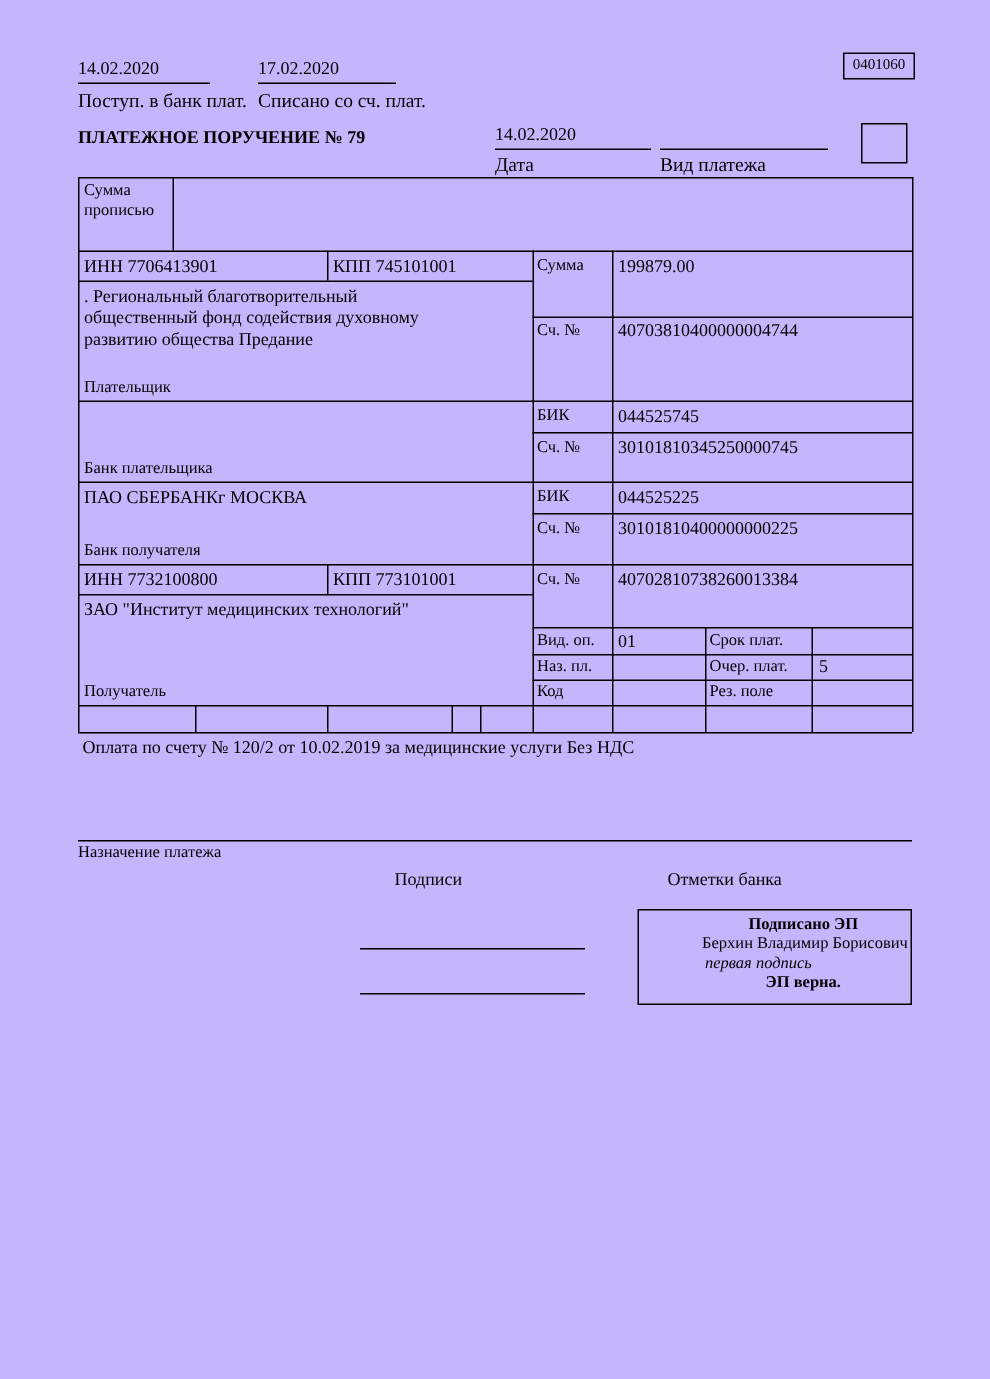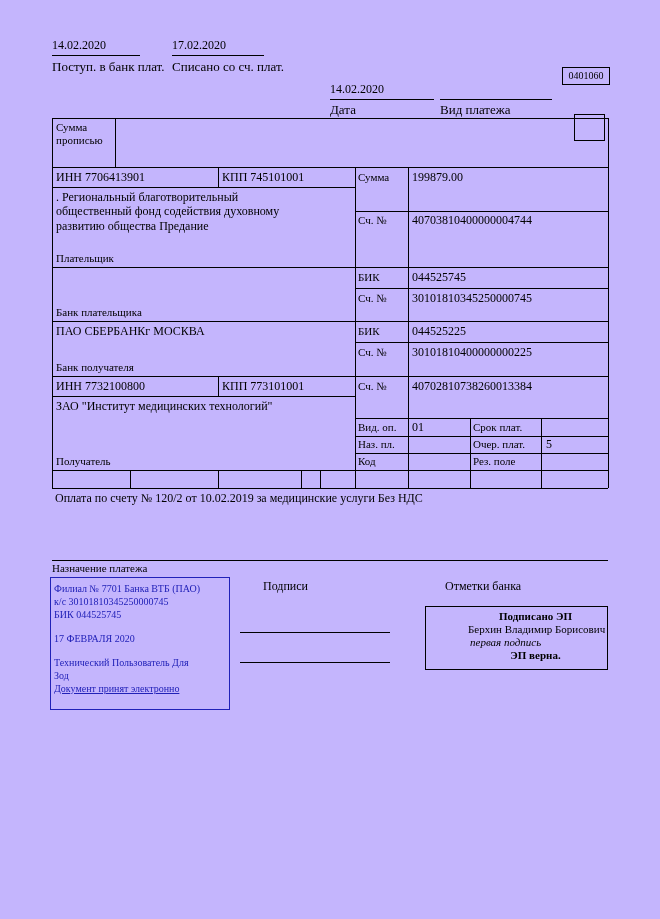--- a/index.html
+++ b/index.html
@@ -6,21 +6,21 @@
   html,body { background:#ffffff; }
   .page { position:relative; width:660px; height:919px; background:#c4b5fd;
           font-family:"Liberation Serif", serif; color:#000; overflow:hidden; }
   .t  { position:absolute; font-size:12px; line-height:1.2; white-space:nowrap; }
   .wrap { white-space:normal; }
   .s  { font-size:11px; }
   .xs { font-size:13px; }
   .b  { font-weight:bold; }
   .uf { position:absolute; border-bottom:1px solid #000; font-size:12px;
         line-height:1.2; padding-bottom:3px; white-space:nowrap; }
-  .box { position:absolute; border:1px solid #000;margin-top:32px; }
+  .box { position:absolute; border:1px solid #000; }
   .hl { position:absolute; display:block; height:0; border-top:1px solid #000; }
   .vl { position:absolute; display:block; width:0; border-left:1px solid #000; }
   .code-box { font-size:10px; text-align:center; line-height:16px; }
   .stamp { position:absolute; left:50px; top:577px; width:180px; height:133px;
            border:1px solid #2121b8; color:#2121b8; padding:4px 3px 0 3px; }
   .stamp .stamp-line { font-size:10px; line-height:13px; min-height:13px; white-space:normal; }
   .stamp .stamp-line:nth-child(3) { margin-bottom:11px; }
   .stamp .stamp-line:nth-child(4) { margin-bottom:11px; }
   .stamp .stamp-line:nth-child(7) { text-decoration:underline; }
   .sigstamp { position:absolute; left:425px; top:606px; width:183px; height:64px;
@@ -35,20 +35,21 @@
 <body>
 
 <div class="page">
 
   <div class="uf" style="left:52px;top:38px;width:88px">14.02.2020</div>
   <div class="t xs" style="left:52px;top:59px">Поступ. в банк плат.</div>
   <div class="uf" style="left:172px;top:38px;width:92px">17.02.2020</div>
   <div class="t xs" style="left:172px;top:59px">Списано со сч. плат.</div>
   <div class="box code-box" style="left:562px;top:35px;width:48px;height:18px">0401060</div>
 
+  <div class="t b" style="left:52px;top:84px">ПЛАТЕЖНОЕ ПОРУЧЕНИЕ № 79</div>
   <div class="uf" style="left:330px;top:82px;width:104px">14.02.2020</div>
   <div class="t xs" style="left:330px;top:102px">Дата</div>
   <div class="uf" style="left:440px;top:82px;width:112px;height:18px"></div>
   <div class="t xs" style="left:440px;top:102px">Вид платежа</div>
   <div class="box" style="left:574px;top:82px;width:31px;height:27px"></div>
 
   <i class="hl" style="left:52px;top:118px;width:556px"></i>
   <i class="hl" style="left:52px;top:167px;width:556px"></i>
   <i class="hl" style="left:52px;top:187px;width:303px"></i>
   <i class="hl" style="left:355px;top:211px;width:253px"></i>
@@ -120,29 +121,20 @@
   <div class="t" style="left:546px;top:437px">5</div>
   <div class="t s" style="left:358px;top:455px">Код</div>
   <div class="t s" style="left:473px;top:455px">Рез. поле</div>
 
   <div class="t" style="left:55px;top:491px">Оплата по счету № 120/2 от 10.02.2019 за медицинские услуги Без НДС</div>
   <div class="t s" style="left:52px;top:562px">Назначение платежа</div>
 
   <div class="t" style="left:263px;top:579px">Подписи</div>
   <div class="t" style="left:445px;top:579px">Отметки банка</div>
 
-  <div class="stamp">
-    <div class="stamp-line">Филиал № 7701 Банка ВТБ (ПАО)</div>
-    <div class="stamp-line">к/с 30101810345250000745</div>
-    <div class="stamp-line">БИК 044525745</div>
-    <div class="stamp-line">17 ФЕВРАЛЯ 2020</div>
-    <div class="stamp-line">Технический Пользователь Для</div>
-    <div class="stamp-line">Зод</div>
-    <div class="stamp-line">Документ принят электронно</div>
-  </div>
 
   <i class="hl" style="left:240px;top:632px;width:150px"></i>
   <i class="hl" style="left:240px;top:662px;width:150px"></i>
 
   <div class="sigstamp">
     <div class="ss-title">Подписано ЭП</div>
     <div class="ss-name">Берхин Владимир Борисович</div>
     <div class="ss-sub">первая подпись</div>
     <div class="ss-ver">ЭП верна.</div>
   </div>

